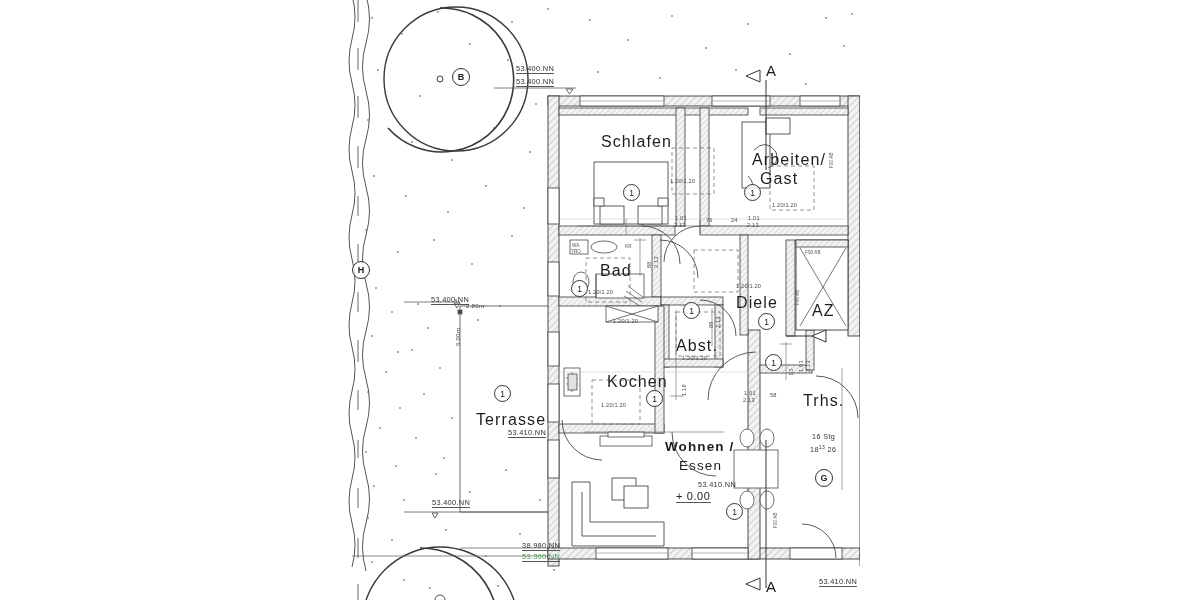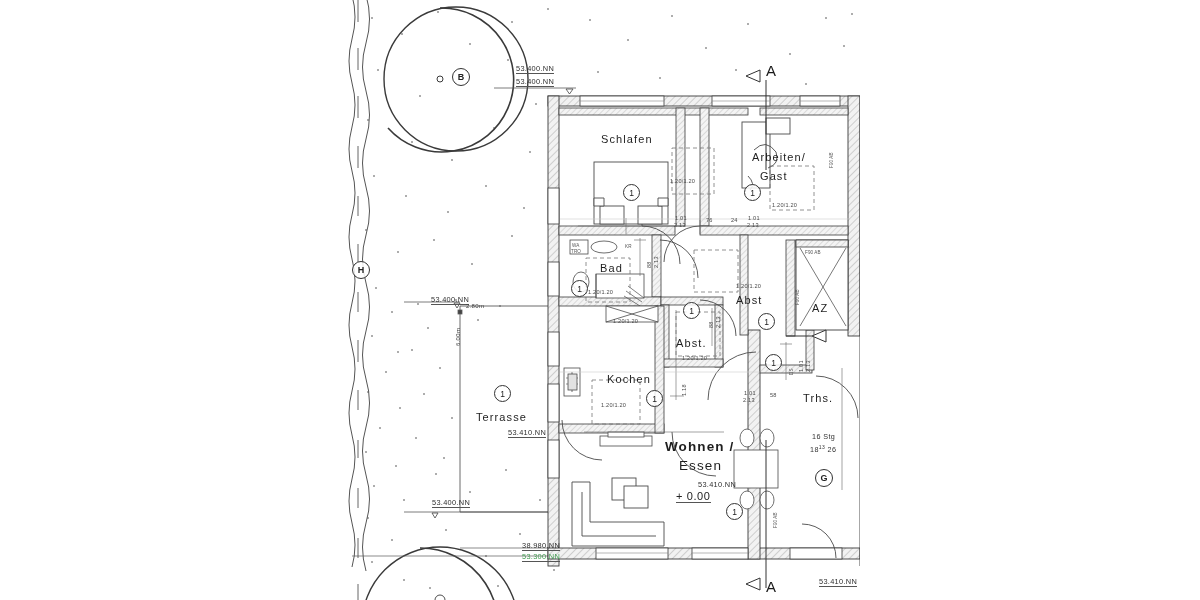--- a/index.html
+++ b/index.html
@@ -6,21 +6,21 @@
   html,body{margin:0;padding:0;background:#ffffff;}
   body{width:1200px;height:600px;overflow:hidden;
        font-family:"Liberation Sans","DejaVu Sans",sans-serif;}
   #plan{position:relative;width:1200px;height:600px;background:#ffffff;}
   .side-pad{position:absolute;top:0;height:600px;width:340px;background:#ffffff;}
   .side-pad.left{left:0;}
   .side-pad.right{left:860px;width:340px;}
   svg{display:block;}
   .lbl{position:absolute;white-space:nowrap;color:#2b2b2b;
        font-family:"Liberation Sans","DejaVu Sans",sans-serif;}
-  .room{font-size:11px;letter-spacing:1.1px;color:#1e1e1e;}
+  .room{font-size:16px;letter-spacing:1.1px;color:#1e1e1e;}
   .room.big{font-size:13.5px;}
   .dim{font-size:5.6px;letter-spacing:.2px;color:#4a4a4a;}
   .dim6{font-size:6px;letter-spacing:.3px;color:#3d3d3d;}
   .elev{font-size:7.4px;letter-spacing:.3px;color:#2e2e2e;margin-left:22px;}
   .elev.green{color:#3f9a4e;}
   .elevbig{font-size:11px;letter-spacing:.6px;color:#222;}
   .tiny{font-size:4.6px;color:#555;letter-spacing:.1px;}
   .vert{transform-origin:0 0;}
   .secA{font-size:15px;letter-spacing:1px;color:#1a1a1a;}
   .stg{font-size:7.2px;letter-spacing:.4px;color:#333;}
@@ -386,21 +386,21 @@
 <div class="lbl room" style="left:600px;top:262px;">Bad</div>
 <div class="circ n" style="left:571px;top:280px;">1</div>
 <div class="lbl dim" style="left:588px;top:289px;">1.20/1.20</div>
 <div class="lbl dim" style="left:613px;top:318px;">1.20/1.20</div>
 <div class="lbl tiny" style="left:572px;top:243px;">WA</div>
 <div class="lbl tiny" style="left:571px;top:249px;">TRO</div>
 <div class="lbl tiny" style="left:625px;top:244px;">KR</div>
 <div class="lbl dim vert" style="left:646px;top:268px;transform:rotate(-90deg);">88</div>
 <div class="lbl dim vert" style="left:653px;top:268px;transform:rotate(-90deg);">2.13</div>
 
-<div class="lbl room" style="left:736px;top:294px;">Abst</div>
+<div class="lbl room" style="left:736px;top:294px;">Diele</div>
 <div class="circ n" style="left:758px;top:313px;">1</div>
 <div class="lbl dim" style="left:736px;top:283px;">1.20/1.20</div>
 
 <div class="lbl room" style="left:812px;top:302px;">AZ</div>
 
 <div class="lbl room" style="left:676px;top:337px;">Abst.</div>
 <div class="circ n" style="left:683px;top:302px;">1</div>
 <div class="lbl dim" style="left:682px;top:355px;">1.20/1.20</div>
 <div class="lbl dim vert" style="left:708px;top:328px;transform:rotate(-90deg);">88</div>
 <div class="lbl dim vert" style="left:715px;top:328px;transform:rotate(-90deg);">2.13</div>

